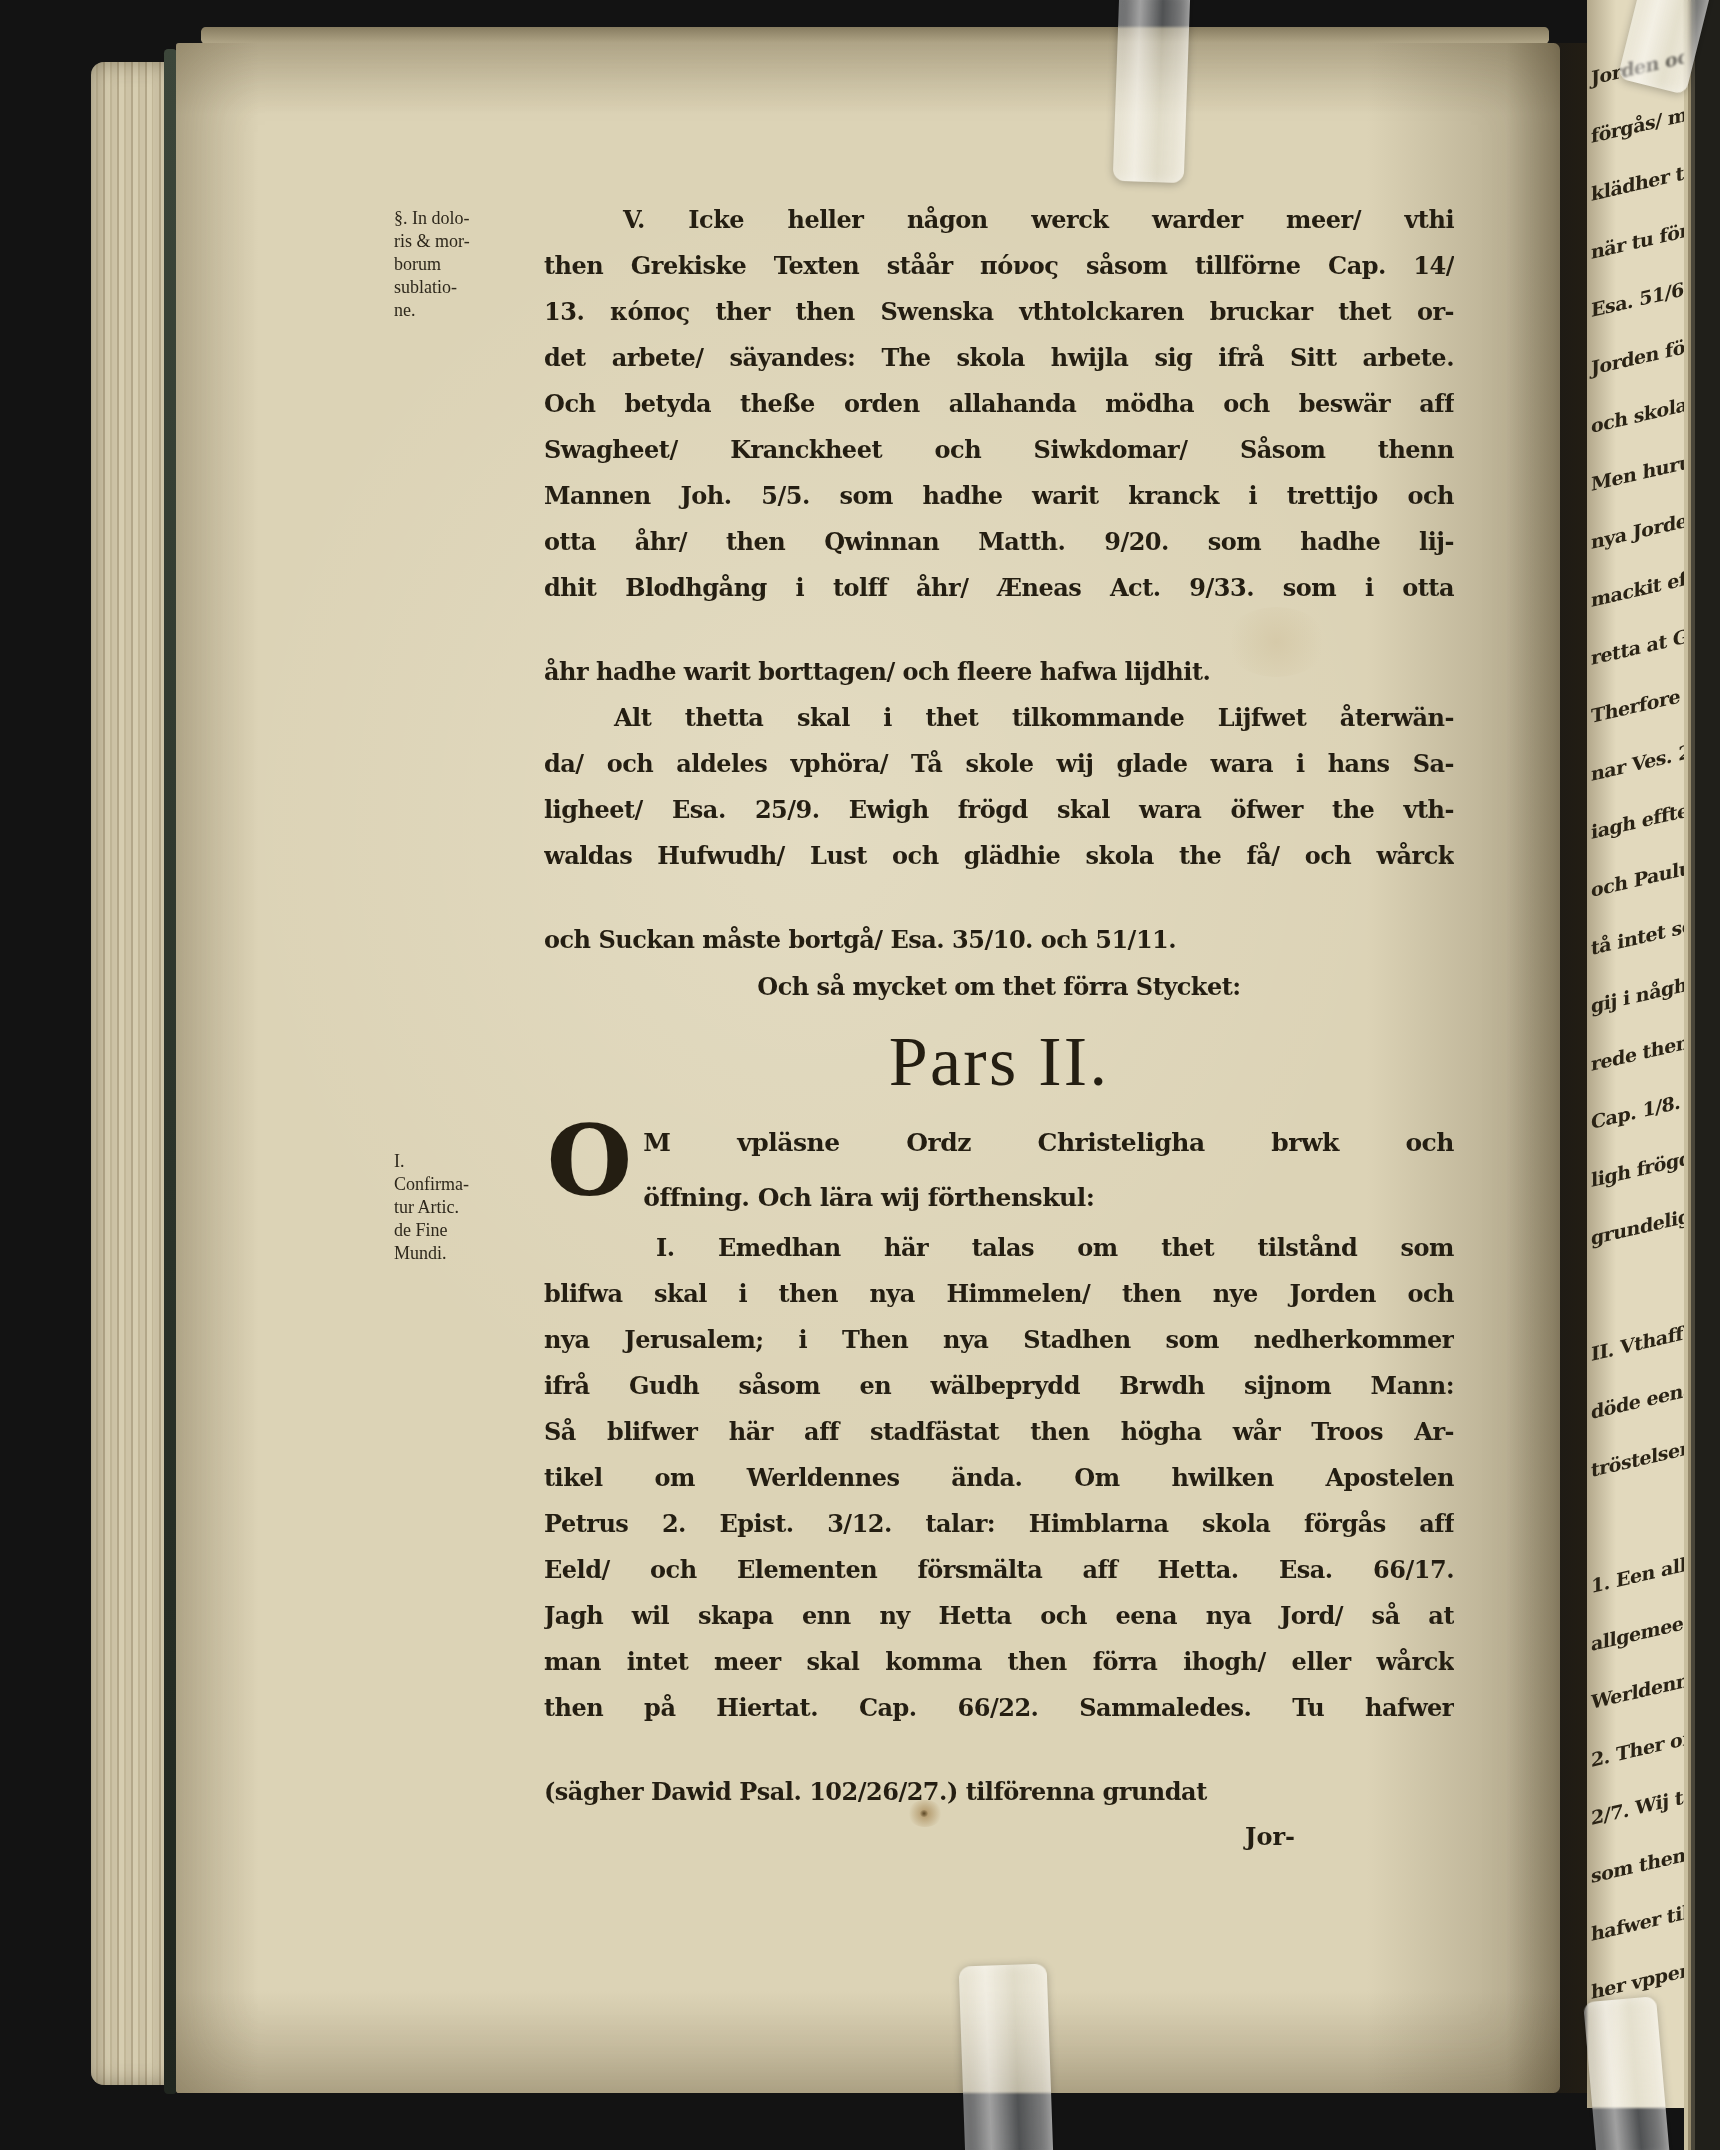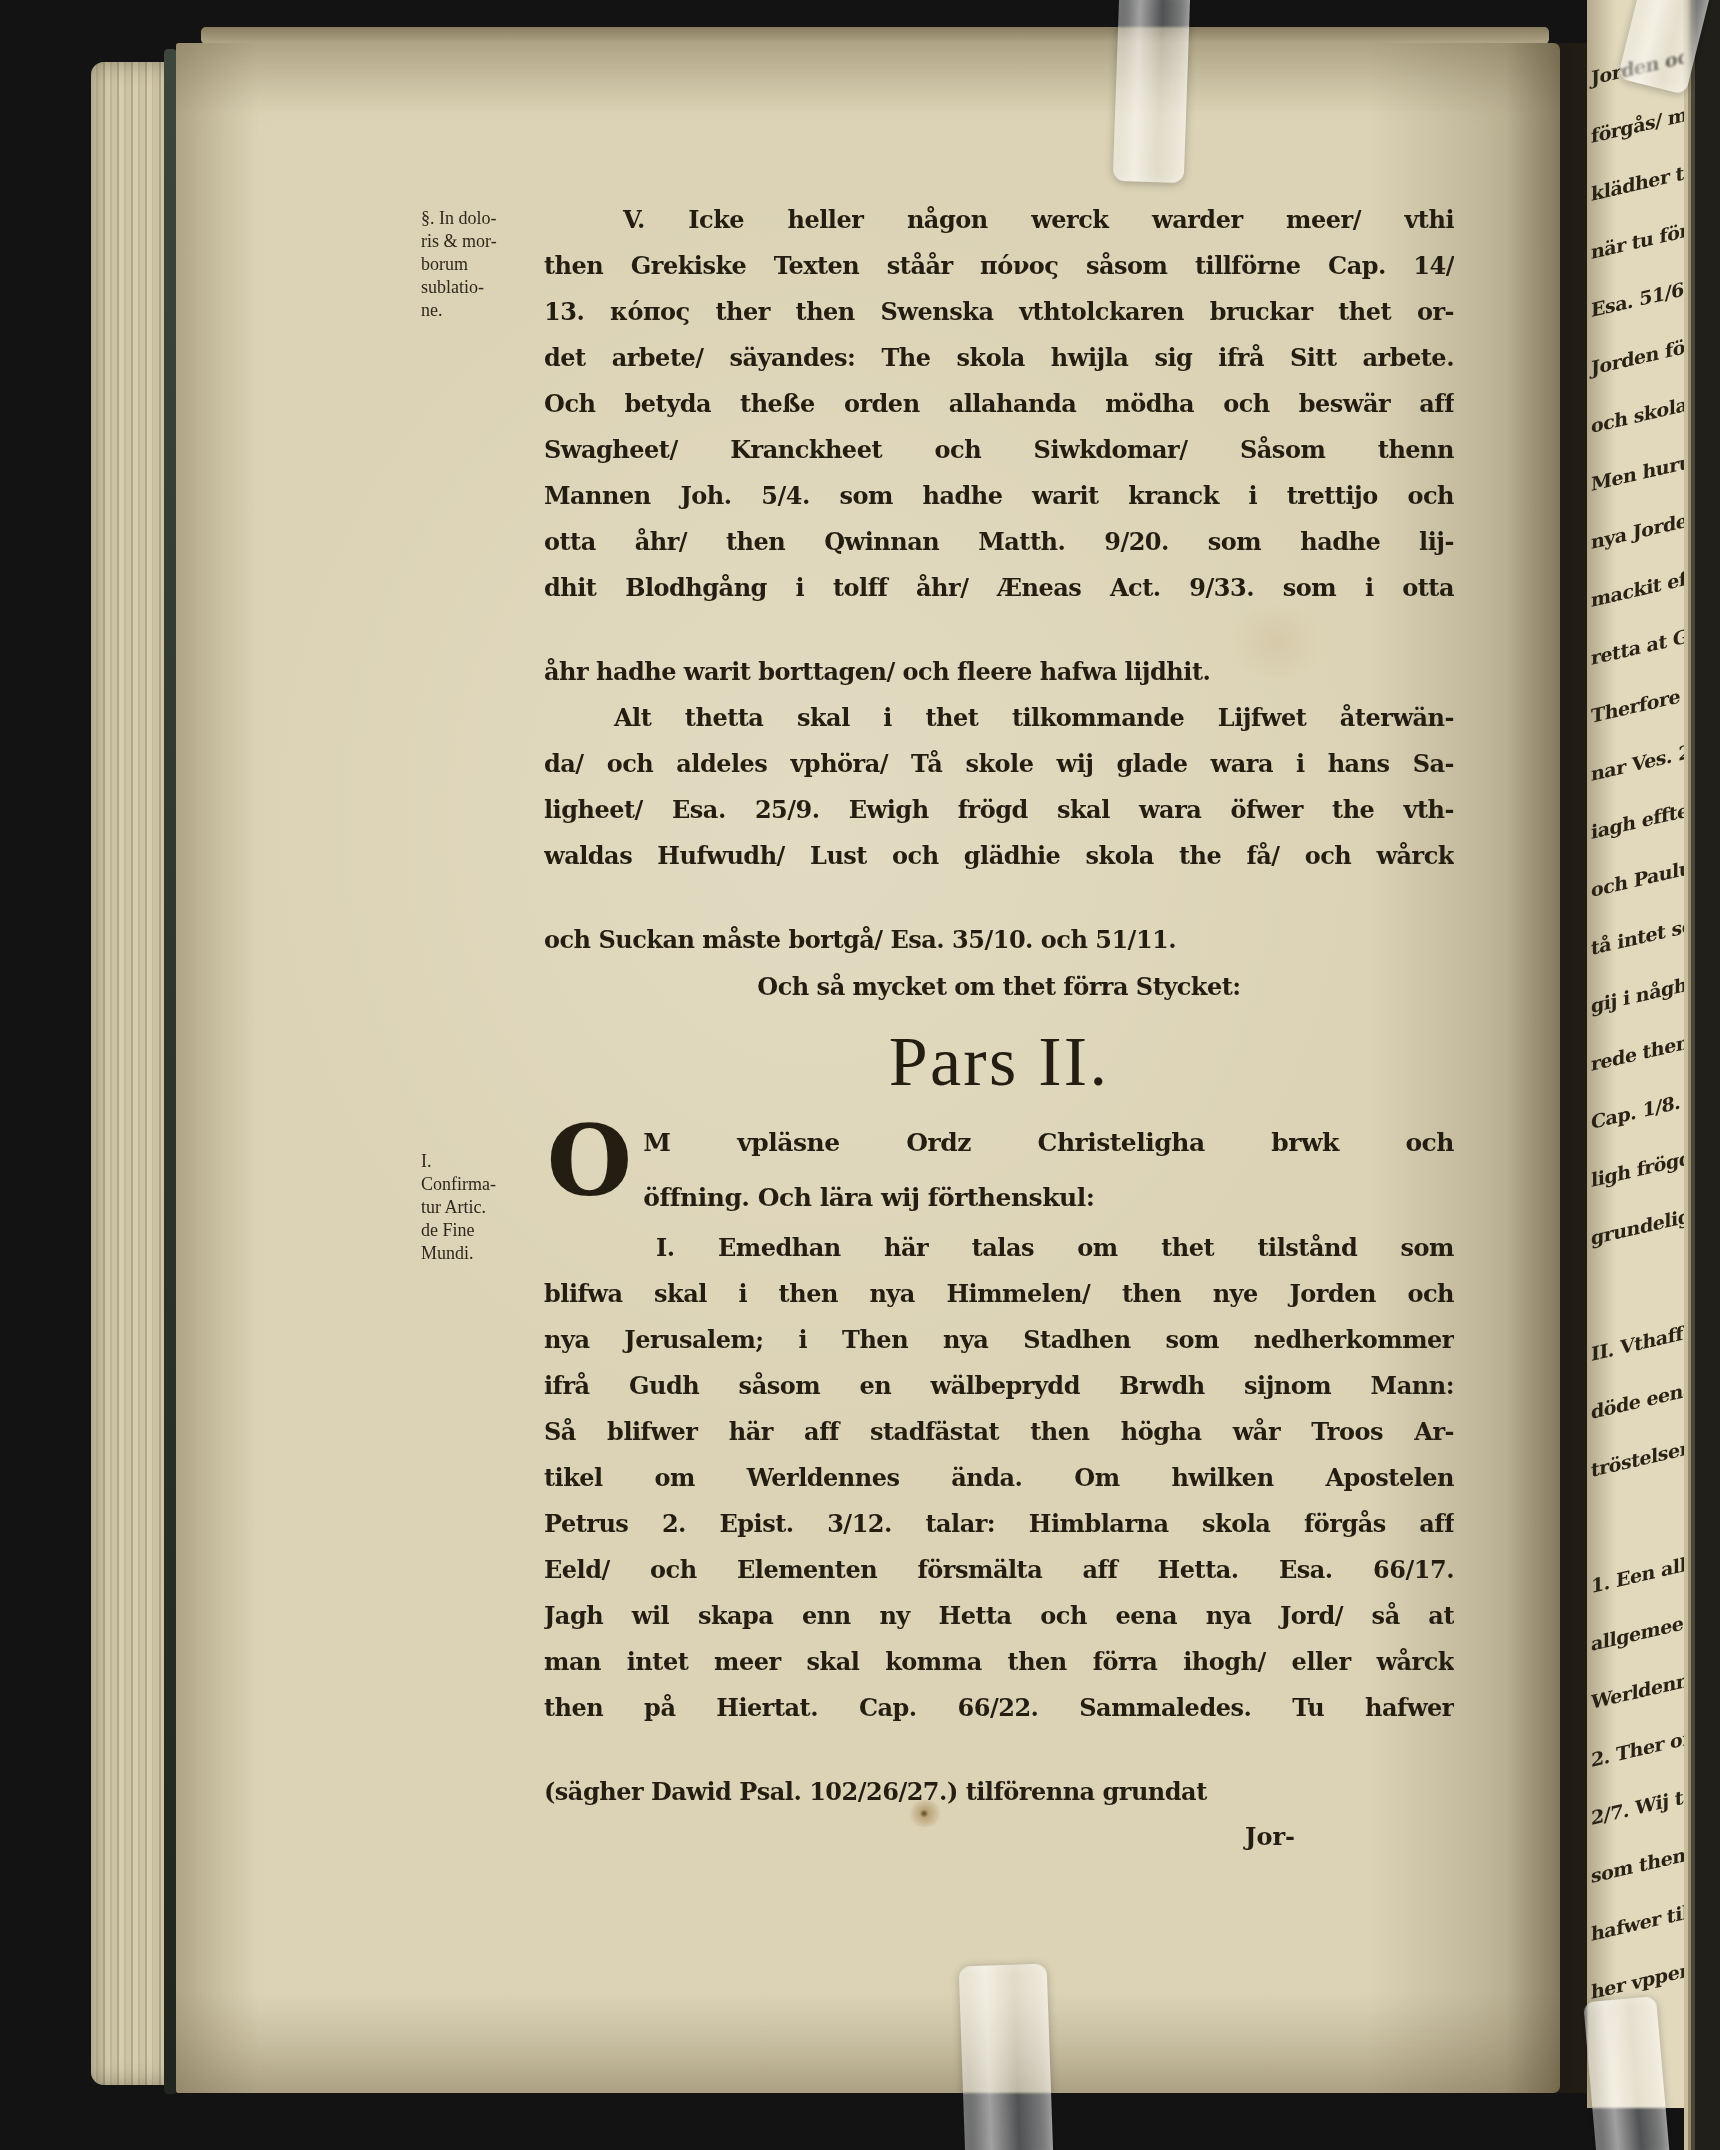--- a/index.html
+++ b/index.html
@@ -49,21 +49,21 @@
   .s3 { left:1049px; top:564px; width:103px; height:70px;
         background:radial-gradient(circle, rgba(170,140,80,.14), rgba(170,140,80,0) 75%); }
 
   .marginal {
     position:absolute; width:163px;
     font-family:"Liberation Serif", serif;
     font-size:18px; line-height:23px; color:#2e281c;
   }
   .note1 { left:218px; top:164px; }
   .note2 { left:218px; top:1107px; }
-  .mline { white-space:nowrap;margin-left:27px; }
+  .mline { white-space:nowrap; }
 
   .text-col { position:absolute; left:368px; top:154px; width:910px; color:#241e12; }
 
   .para { }
   .tline {
     font-size:24px; font-weight:700; letter-spacing:-0.5px;
     line-height:46px; height:46px; overflow:hidden;
     text-align:justify; text-align-last:justify;
   }
   .para .tline:last-child { text-align-last:left;margin-top:38px; }
@@ -159,21 +159,21 @@
 
     <div class="text-col">
 
       <div class="para para-1">
         <div class="tline">V. Icke heller någon werck warder meer/ vthi</div>
           <div class="tline">then Grekiske Texten ståår πόνος såsom tillförne Cap. 14/</div>
           <div class="tline">13. κόπος ther then Swenska vthtolckaren bruckar thet or-</div>
           <div class="tline">det arbete/ säyandes: The skola hwijla sig ifrå Sitt arbete.</div>
           <div class="tline">Och betyda theße orden allahanda mödha och beswär aff</div>
           <div class="tline">Swagheet/ Kranckheet och Siwkdomar/ Såsom thenn</div>
-          <div class="tline">Mannen Joh. 5/4. som hadhe warit kranck i trettijo och</div>
+          <div class="tline">Mannen Joh. 5/5. som hadhe warit kranck i trettijo och</div>
           <div class="tline">otta åhr/ then Qwinnan Matth. 9/20. som hadhe lij-</div>
           <div class="tline">dhit Blodhgång i tolff åhr/ Æneas Act. 9/33. som i otta</div>
           <div class="tline">åhr hadhe warit borttagen/ och fleere hafwa lijdhit.</div>
       </div>
 
       <div class="para para-2">
         <div class="tline">Alt thetta skal i thet tilkommande Lijfwet återwän-</div>
           <div class="tline">da/ och aldeles vphöra/ Tå skole wij glade wara i hans Sa-</div>
           <div class="tline">ligheet/ Esa. 25/9. Ewigh frögd skal wara öfwer the vth-</div>
           <div class="tline">waldas Hufwudh/ Lust och glädhie skola the få/ och wårck</div>

